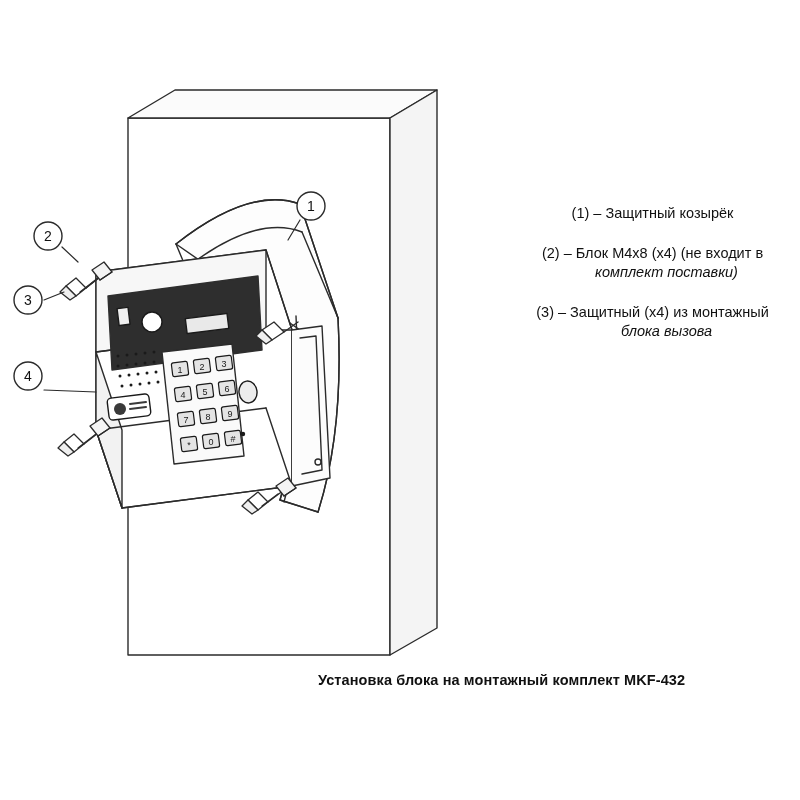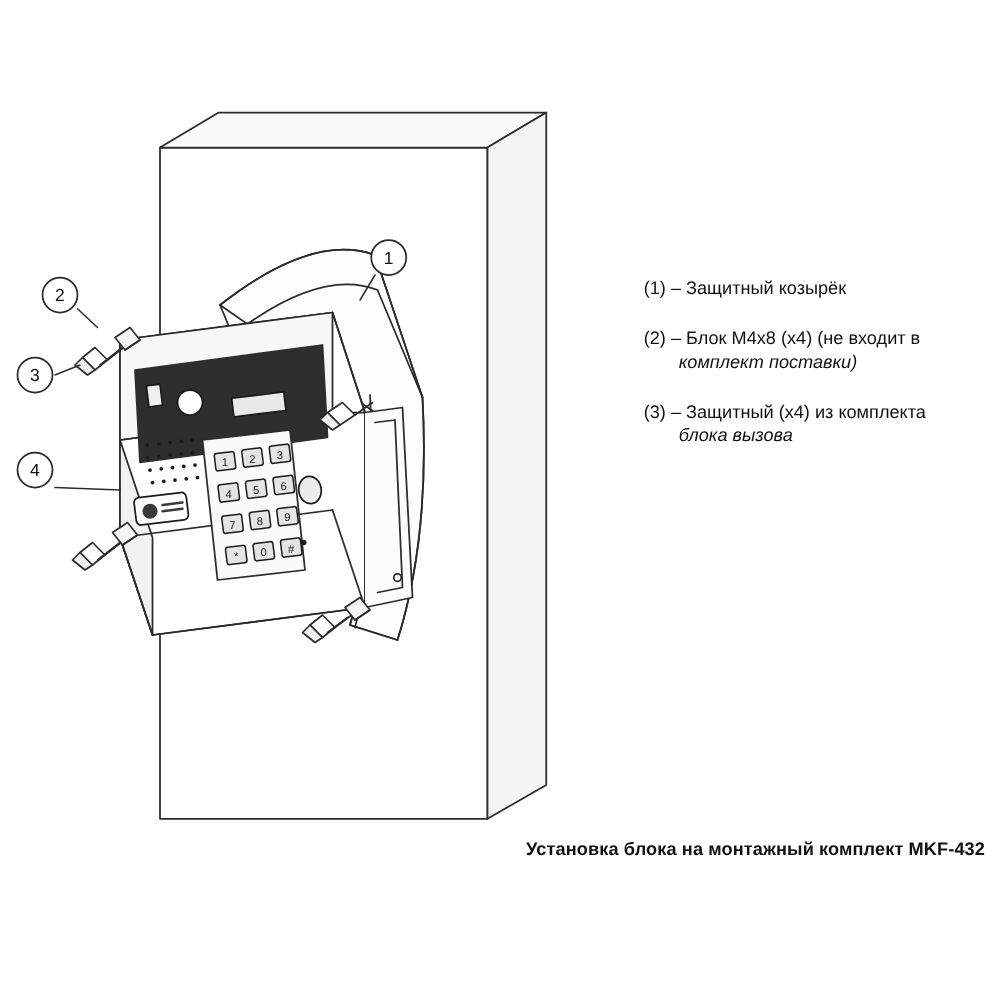--- a/index.html
+++ b/index.html
@@ -23,22 +23,23 @@
   #illustration {
     position: absolute;
     left: 0;
     top: 0;
     width: 520px;
     height: 720px;
   }
   #legend {
     position: absolute;
     left: 515px;
-    top: 222px;
+    top: 204px;
     width: 275px;
+    text-align: center;
   }
   .legend-item {
     font-size: 14.5px;
     line-height: 19px;
     margin-bottom: 21px;
     color: #111111;
   }
   .legend-item .ref {
     white-space: nowrap;
   }
@@ -52,21 +53,20 @@
   }
   #caption {
     position: absolute;
     left: 318px;
     top: 672px;
     width: 470px;
     font-size: 14.5px;
     font-weight: bold;
     color: #111111;
     letter-spacing: 0.1px;
-    text-align: right;
   }
   .callout-text {
     font-family: "Liberation Sans", sans-serif;
     font-size: 14px;
     fill: #111111;
   }
 </style>
 </head>
 <body>
 
@@ -265,21 +265,21 @@
     </div>
 
     <div class="legend-item">
       <span class="ref">(2) –</span>
       <span>Блок М4х8 (</span><b>x4</b><span>) (не входит в</span>
       <span class="indent">комплект поставки)</span>
     </div>
 
     <div class="legend-item">
       <span class="ref">(3) –</span>
-      <span>Защитный (</span><b>x4</b><span>) из комплекта</span>
+      <span>Защитный (</span><b>x4</b><span>) из монтажный</span>
       <span class="indent">блока вызова</span>
     </div>
 
 
   </div>
 
   <div id="caption">Установка блока на монтажный комплект MKF-432</div>
 
 </div>
 

